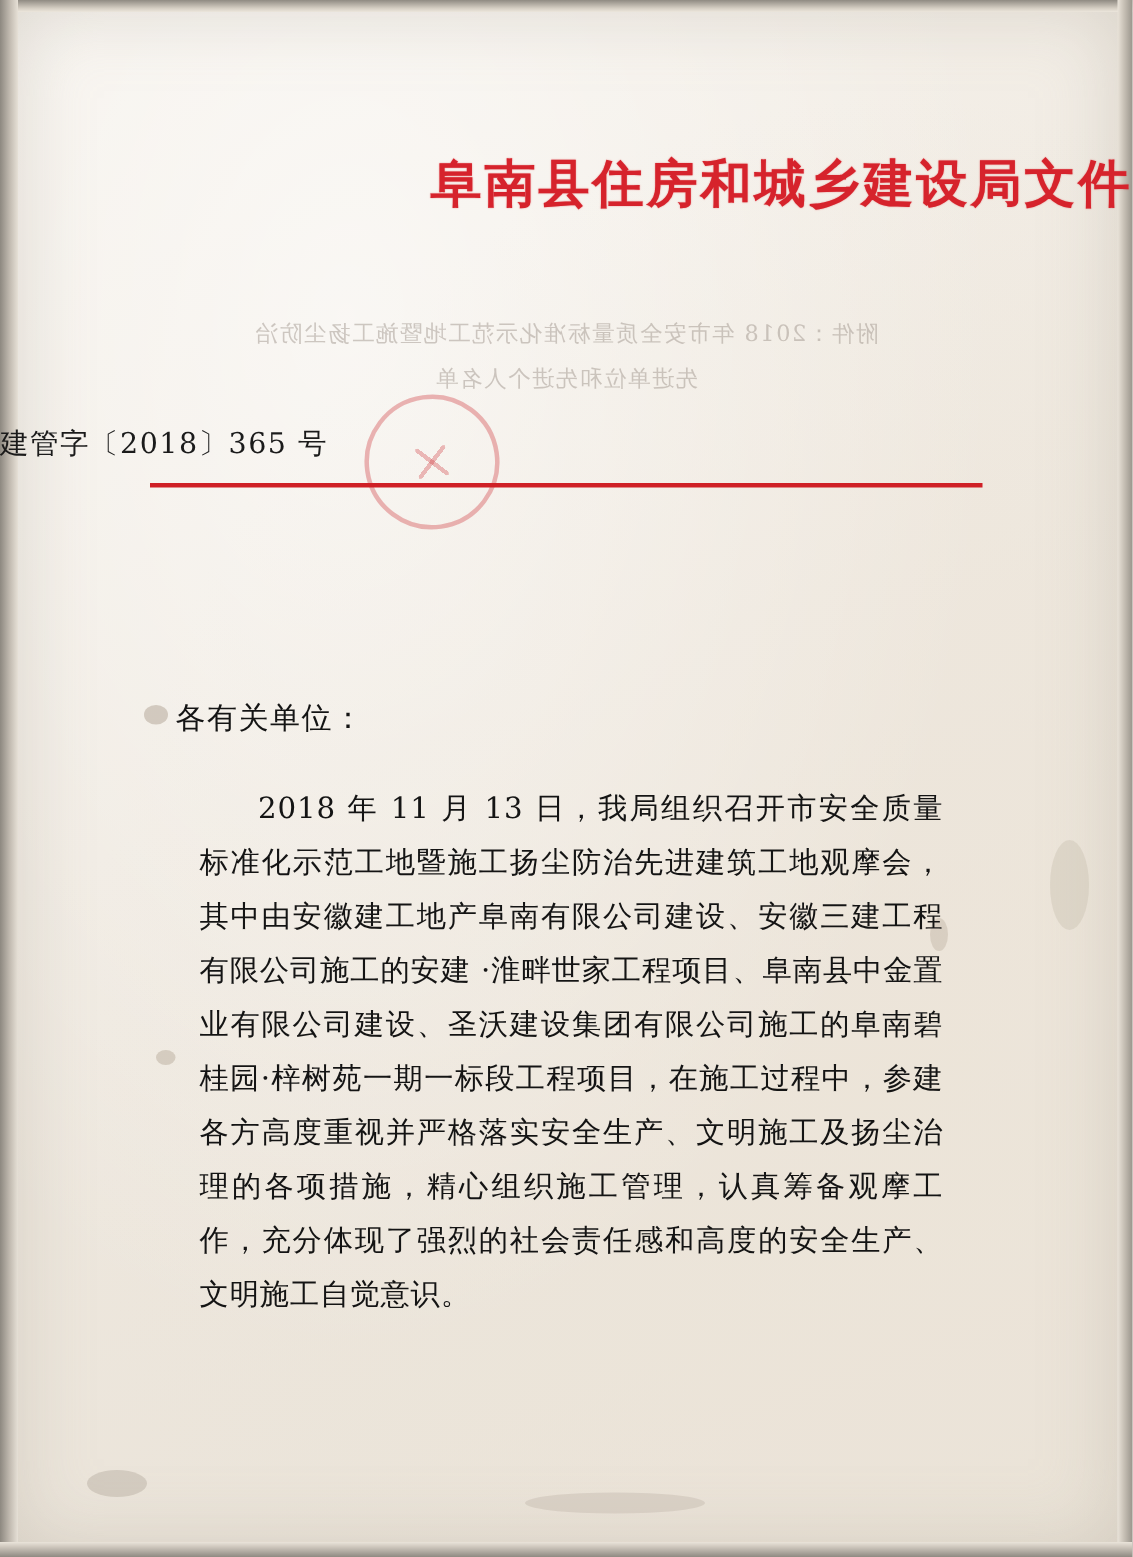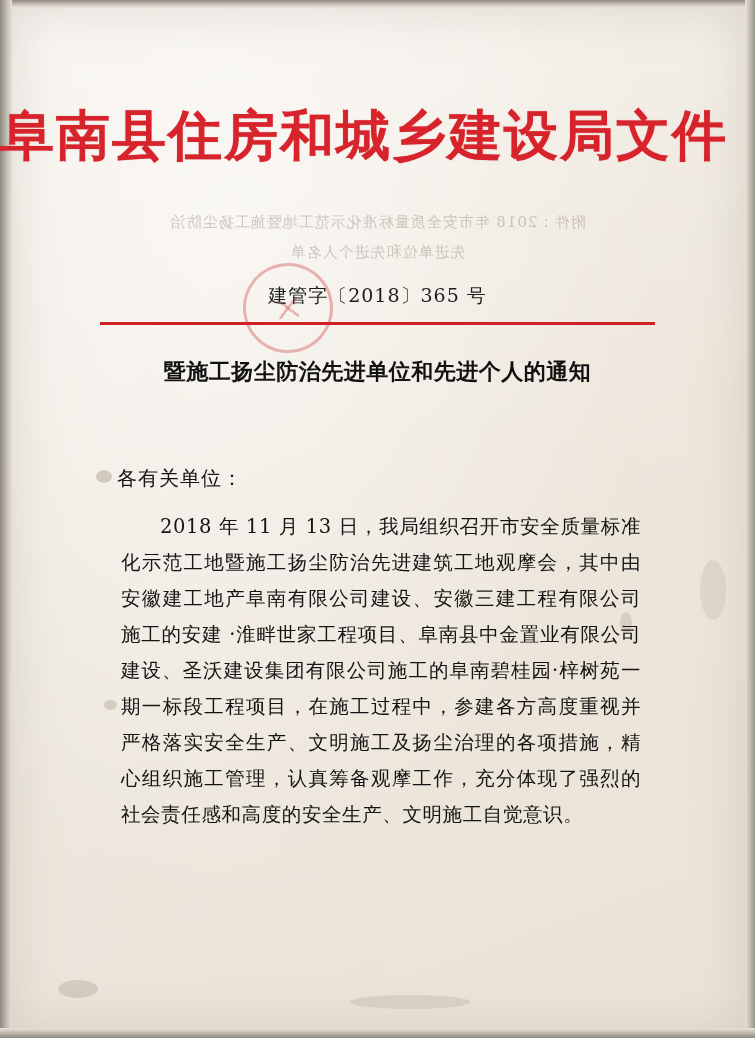--- a/index.html
+++ b/index.html
@@ -51,24 +51,24 @@
     left: 0; bottom: 0;
     width: 755px; height: 10px;
     background: linear-gradient(0deg, #8f8a82 0%, #d0c9bf 70%, #eae4da 100%);
   }
 
   
   .masthead {
     position: absolute;
     left: 0; top: 100px;
     width: 755px;
-    text-align: left;
+    text-align: right;
     font-family: "DejaVu Serif", "Liberation Serif", serif;
     font-weight: bold;
-    font-size: 54px;
+    font-size: 34px;
     letter-spacing: 2px;
     color: #d6232c;
     text-shadow: 0 0 1px rgba(214,35,44,0.6);
     white-space: nowrap;
   }
 
   
   .ghost {
     position: absolute;
     width: 755px;
@@ -80,21 +80,21 @@
     transform: scaleX(-1);
   }
   .ghost.g1 { top: 213px; }
   .ghost.g2 { top: 243px; }
 
   
   .docnum {
     position: absolute;
     left: 0; top: 283px;
     width: 755px;
-    text-align: center;
+    text-align: left;
     font-family: "DejaVu Serif", "Liberation Serif", serif;
     font-size: 19px;
     color: #1b1b1b;
     letter-spacing: 1px;
   }
 
   
   .redrule {
     position: absolute;
     left: 100px; top: 322px;
@@ -149,21 +149,21 @@
     position: absolute;
     left: 117px; top: 505px;
     width: 528px;
     font-family: "DejaVu Serif", "Liberation Serif", serif;
     font-size: 19.5px;
     line-height: 36px;
     color: #141414;
     letter-spacing: 0.6px;
     text-align: justify;
   }
-  .body p { margin: 4px; text-indent: 2em; }
+  .body p { margin: 16px; text-indent: 2em; }
   .body p + p { margin-top: 0px; }
 
   
   .stain {
     position: absolute;
     border-radius: 50%;
     pointer-events: none;
   }
   .s1 { left: 96px; top: 470px; width: 16px; height: 13px; background: rgba(182,170,155,0.55); }
   .s2 { left: 104px; top: 700px; width: 13px; height: 10px; background: rgba(186,174,158,0.5); }
@@ -193,21 +193,20 @@
   <div class="ghost g2">先进单位和先进个人名单</div>
 
   <div class="masthead">阜南县住房和城乡建设局文件</div>
 
   <div class="seal"></div>
 
   <div class="docnum">建管字〔2018〕365 号</div>
   <div class="redrule"></div>
 
   <div class="title">
-    <div>暨施工扬尘防治先进单位和先进个人的通知</div>
   </div>
 
   <div class="salutation">各有关单位：</div>
 
   <div class="body">
     <p>2018 年 11 月 13 日，我局组织召开市安全质量标准化示范工地暨施工扬尘防治先进建筑工地观摩会，其中由安徽建工地产阜南有限公司建设、安徽三建工程有限公司施工的安建 ·淮畔世家工程项目、阜南县中金置业有限公司建设、圣沃建设集团有限公司施工的阜南碧桂园·梓树苑一期一标段工程项目，在施工过程中，参建各方高度重视并严格落实安全生产、文明施工及扬尘治理的各项措施，精心组织施工管理，认真筹备观摩工作，充分体现了强烈的社会责任感和高度的安全生产、文明施工自觉意识。</p>
   </div>
 </div>
 
 </body></html>

